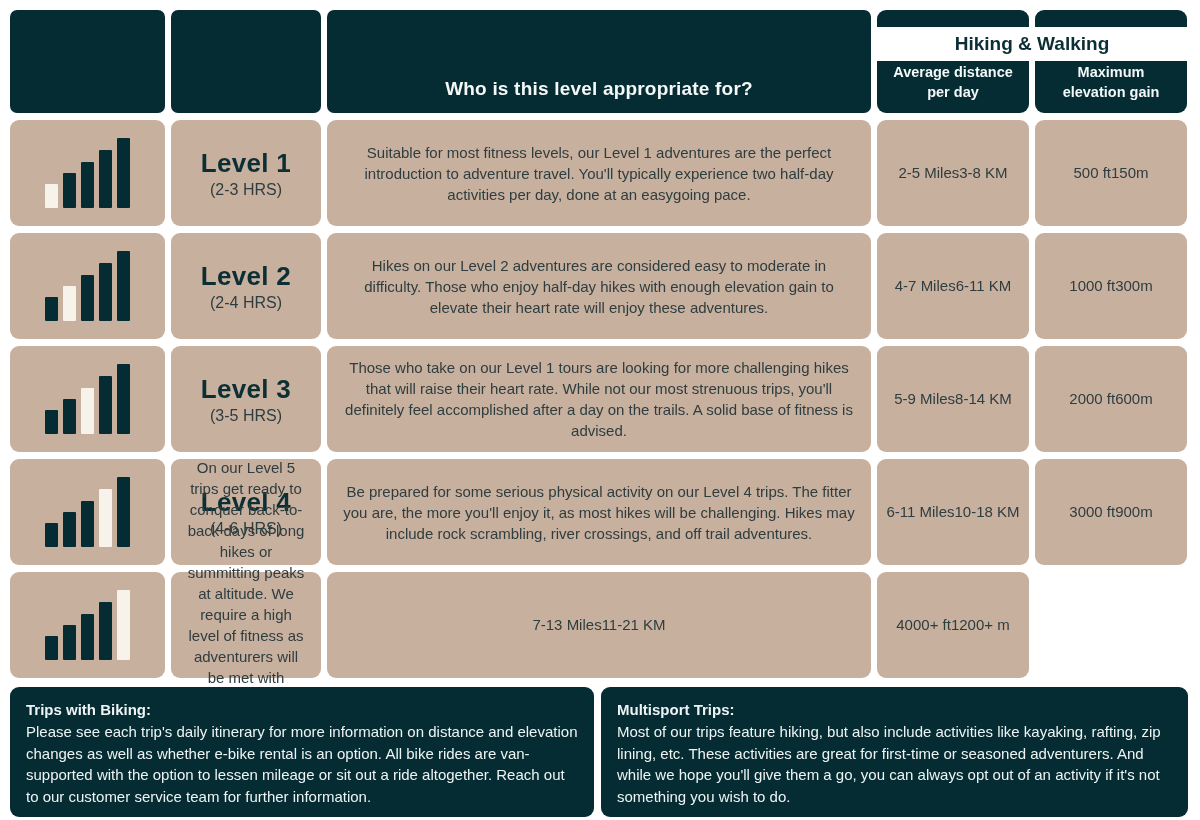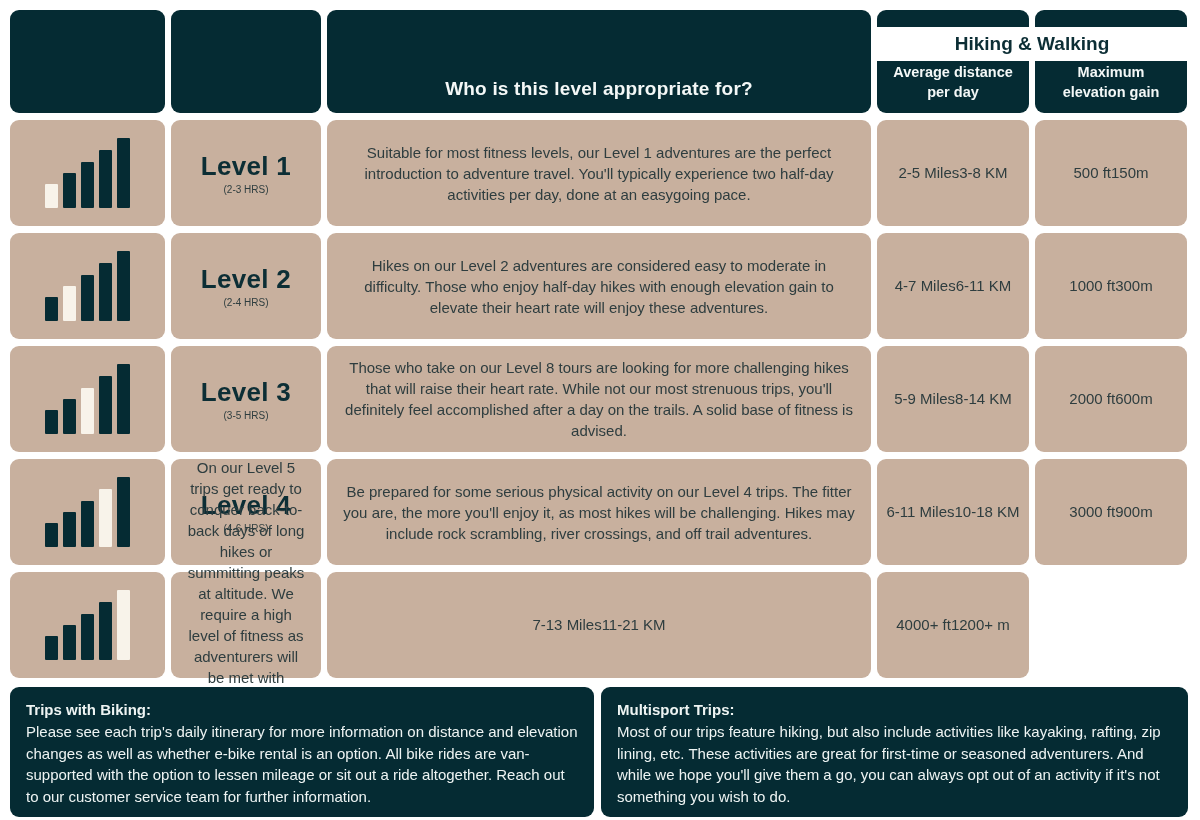--- a/index.html
+++ b/index.html
@@ -14,41 +14,41 @@
   html,body{width:1200px;height:820px;background:#ffffff;overflow:hidden;
     font-family:"Liberation Sans", sans-serif;}
   .page{width:1200px;height:820px;padding:10px 12px 6px 10px;}
   .table-grid{
     display:grid;
     grid-template-columns:155px 150px 544px 152px 152px;
     grid-template-rows:103px repeat(5,106px);
     gap:7px 6px;
   }
   .cell{border-radius:9px;}
-  .dark{background:var(--dark);color:var(--head-text);}
+  .dark{background:var(--dark);color:var(--head-text);border-radius:7px;}
   .beige{background:var(--beige);color:var(--body-text);}
   
   .who-cell{display:flex;align-items:flex-end;justify-content:center;
     padding-bottom:13px;font-weight:bold;font-size:19px;letter-spacing:.2px;}
   .group-head{grid-column:4 / 6;position:relative;display:grid;
     grid-template-columns:152px 152px;column-gap:6px;}
   .group-head .sub{border-radius:9px;background:var(--dark);color:var(--head-text);
     display:flex;flex-direction:column;align-items:center;justify-content:center;
     padding-top:42px;font-weight:bold;font-size:14.5px;line-height:1.35;text-align:center;}
   .group-band{position:absolute;left:0;right:0;top:17px;height:34px;background:#ffffff;
     display:flex;align-items:center;justify-content:center;
     font-weight:bold;font-size:19px;color:var(--title-text);}
   
   .icon-cell{display:flex;align-items:center;justify-content:center;}
   .bars{display:flex;align-items:flex-end;gap:5px;height:70px;}
   .bars .bar{width:13px;background:var(--dark);border-radius:1px;}
   .bars .bar-hi{background:var(--cream);}
   .level-cell{display:flex;flex-direction:column;align-items:center;justify-content:center;}
   .level-name{font-weight:bold;font-size:26px;color:var(--title-text);letter-spacing:.3px;}
-  .level-hours{font-size:10px;color:var(--body-text);margin-top:2px;}
+  .level-hours{font-size:16px;color:var(--body-text);margin-top:2px;}
   .desc-cell{display:flex;align-items:center;justify-content:center;
     padding:6px 16px;text-align:center;font-size:15px;line-height:1.4;}
   .val-cell{display:flex;flex-direction:row;align-items:center;justify-content:center;
     text-align:center;font-size:15px;line-height:1.5;}
   
   .footer{display:flex;gap:7px;margin-top:9px;border-radius:10px;}
   .foot-box{border-radius:9px;background:var(--dark);color:#eef4f3;height:130px;
     padding:12px 16px;font-size:15px;line-height:1.45;}
   .foot-box.left{width:585px;}
   .foot-box.right{width:588px;}
@@ -127,21 +127,21 @@
           <div class="bar" style="height: 35px;"></div>
           <div class="bar bar-hi" style="height: 46px;"></div>
           <div class="bar" style="height: 58px;"></div>
           <div class="bar" style="height: 70px;"></div>
         </div>
     </div>
     <div class="cell beige level-cell">
       <div class="level-name">Level 3</div>
       <div class="level-hours">(3-5 HRS)</div>
     </div>
-    <div class="cell beige desc-cell">Those who take on our Level 8 tours are looking for more challenging hikes that will raise their heart rate. While not our most strenuous trips, you'll definitely feel accomplished after a day on the trails. A solid base of fitness is advised.</div>
+    <div class="cell beige desc-cell">Those who take on our Level 1 tours are looking for more challenging hikes that will raise their heart rate. While not our most strenuous trips, you'll definitely feel accomplished after a day on the trails. A solid base of fitness is advised.</div>
     <div class="cell beige val-cell">
       <span>5-9 Miles</span>
       <span>8-14 KM</span>
     </div>
     <div class="cell beige val-cell">
       <span>2000 ft</span>
       <span>600m</span>
     </div>
 
     <div class="cell beige icon-cell">

